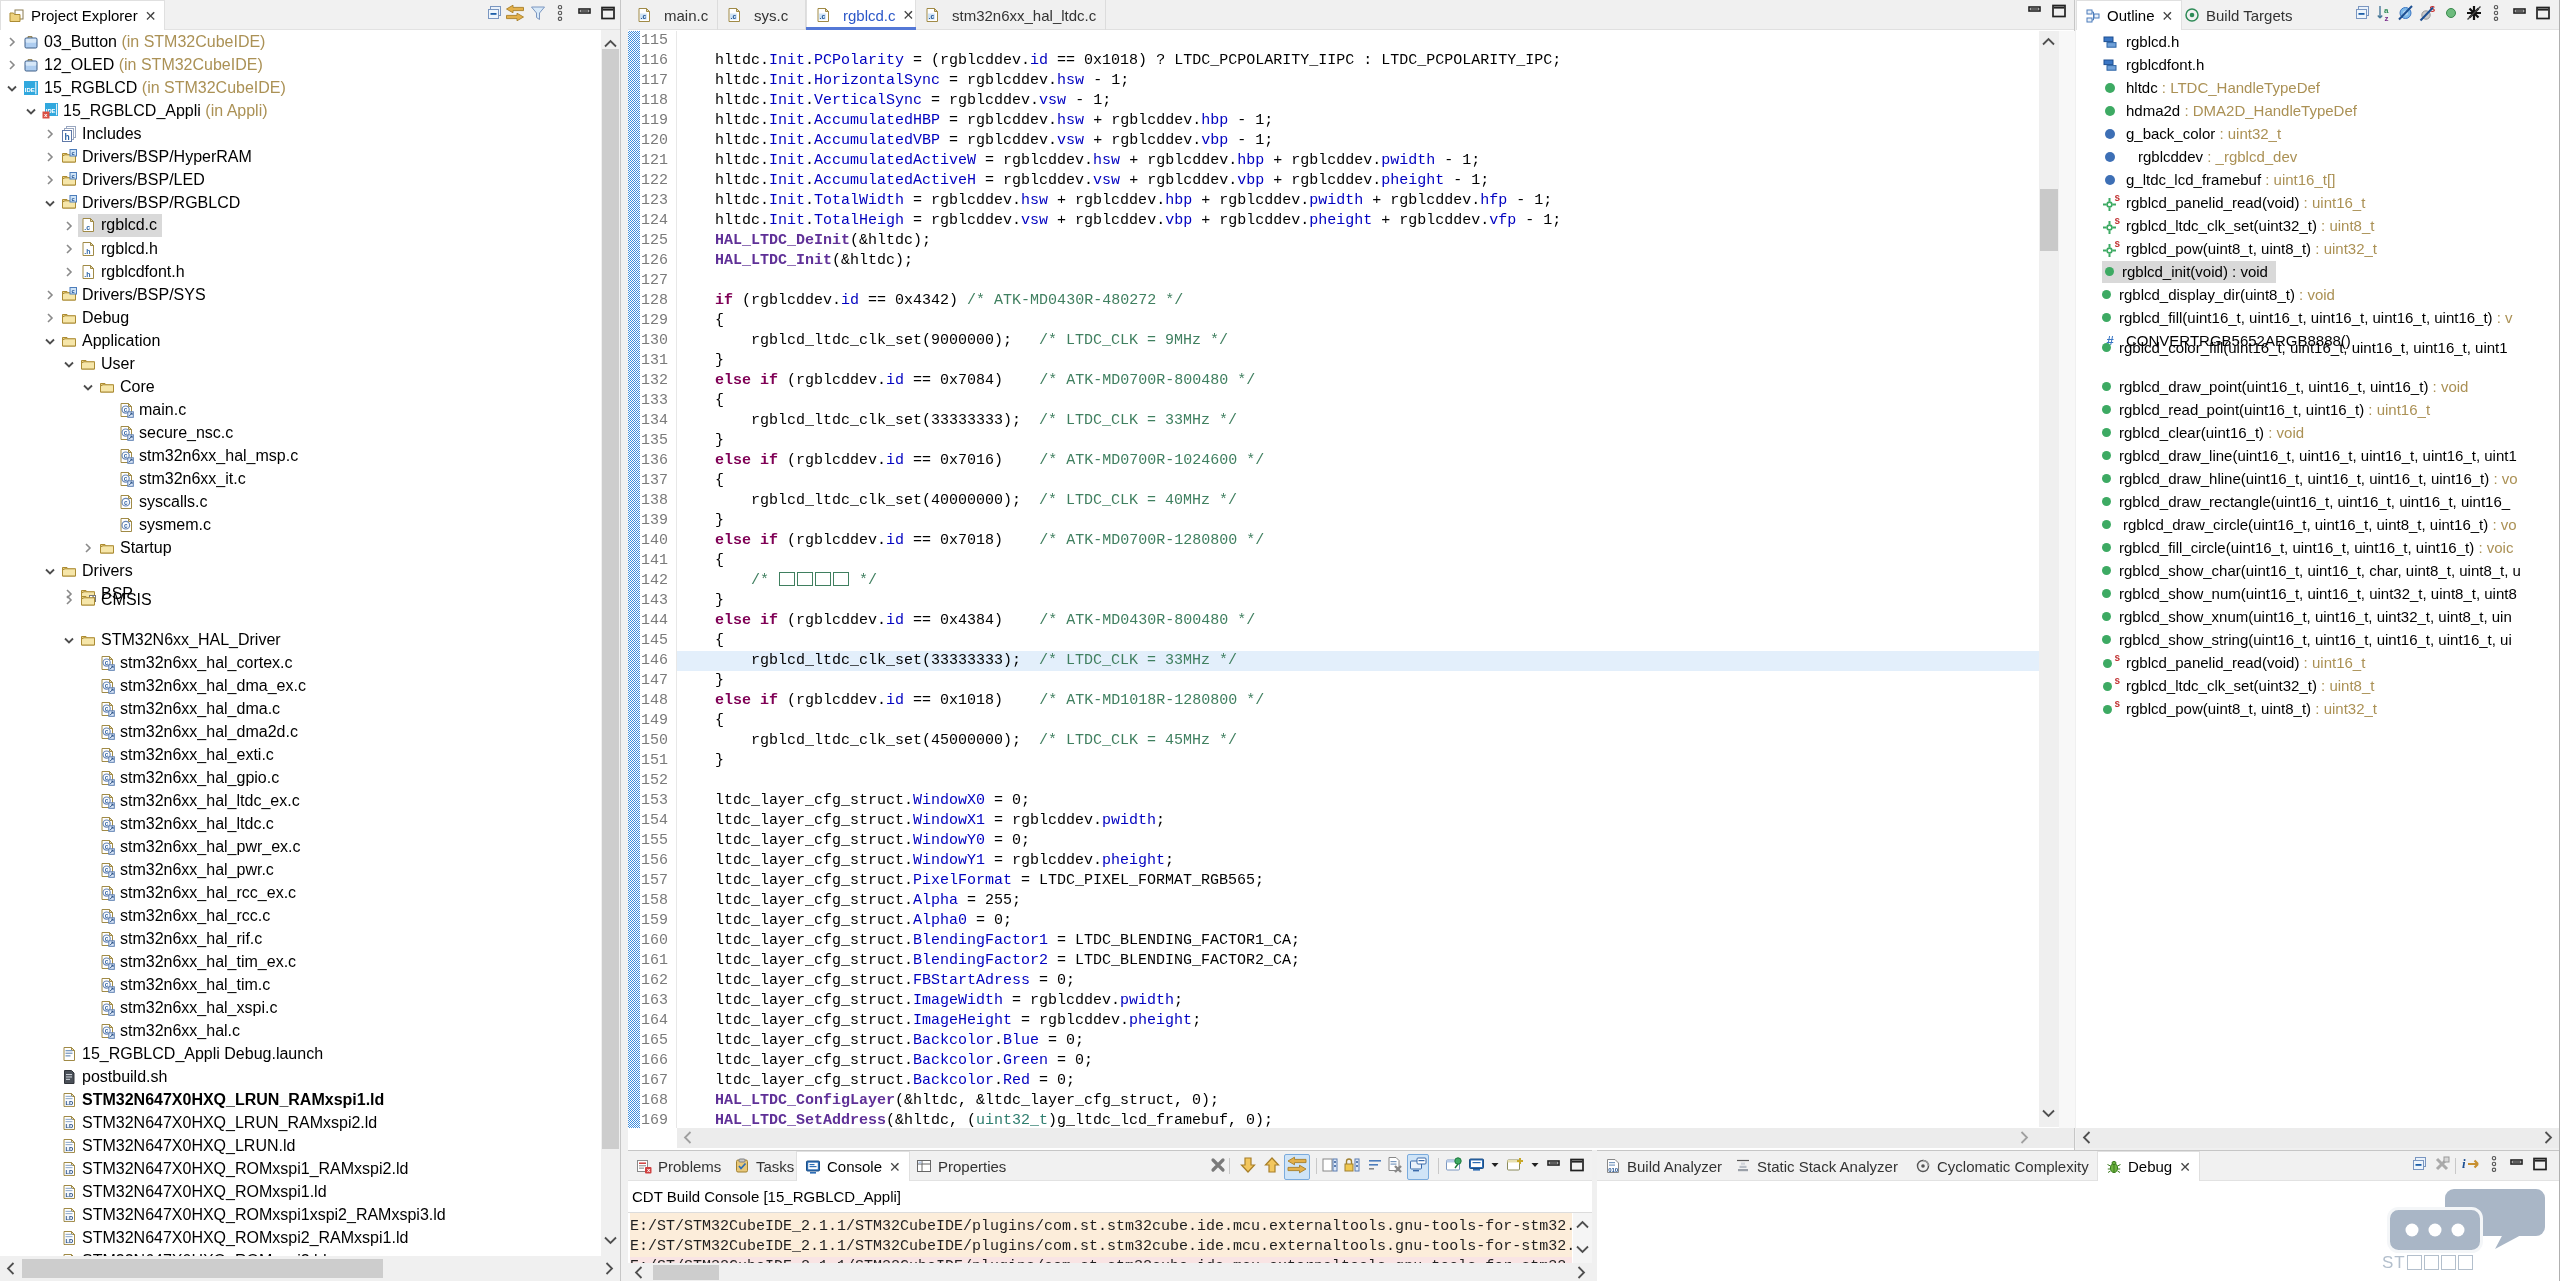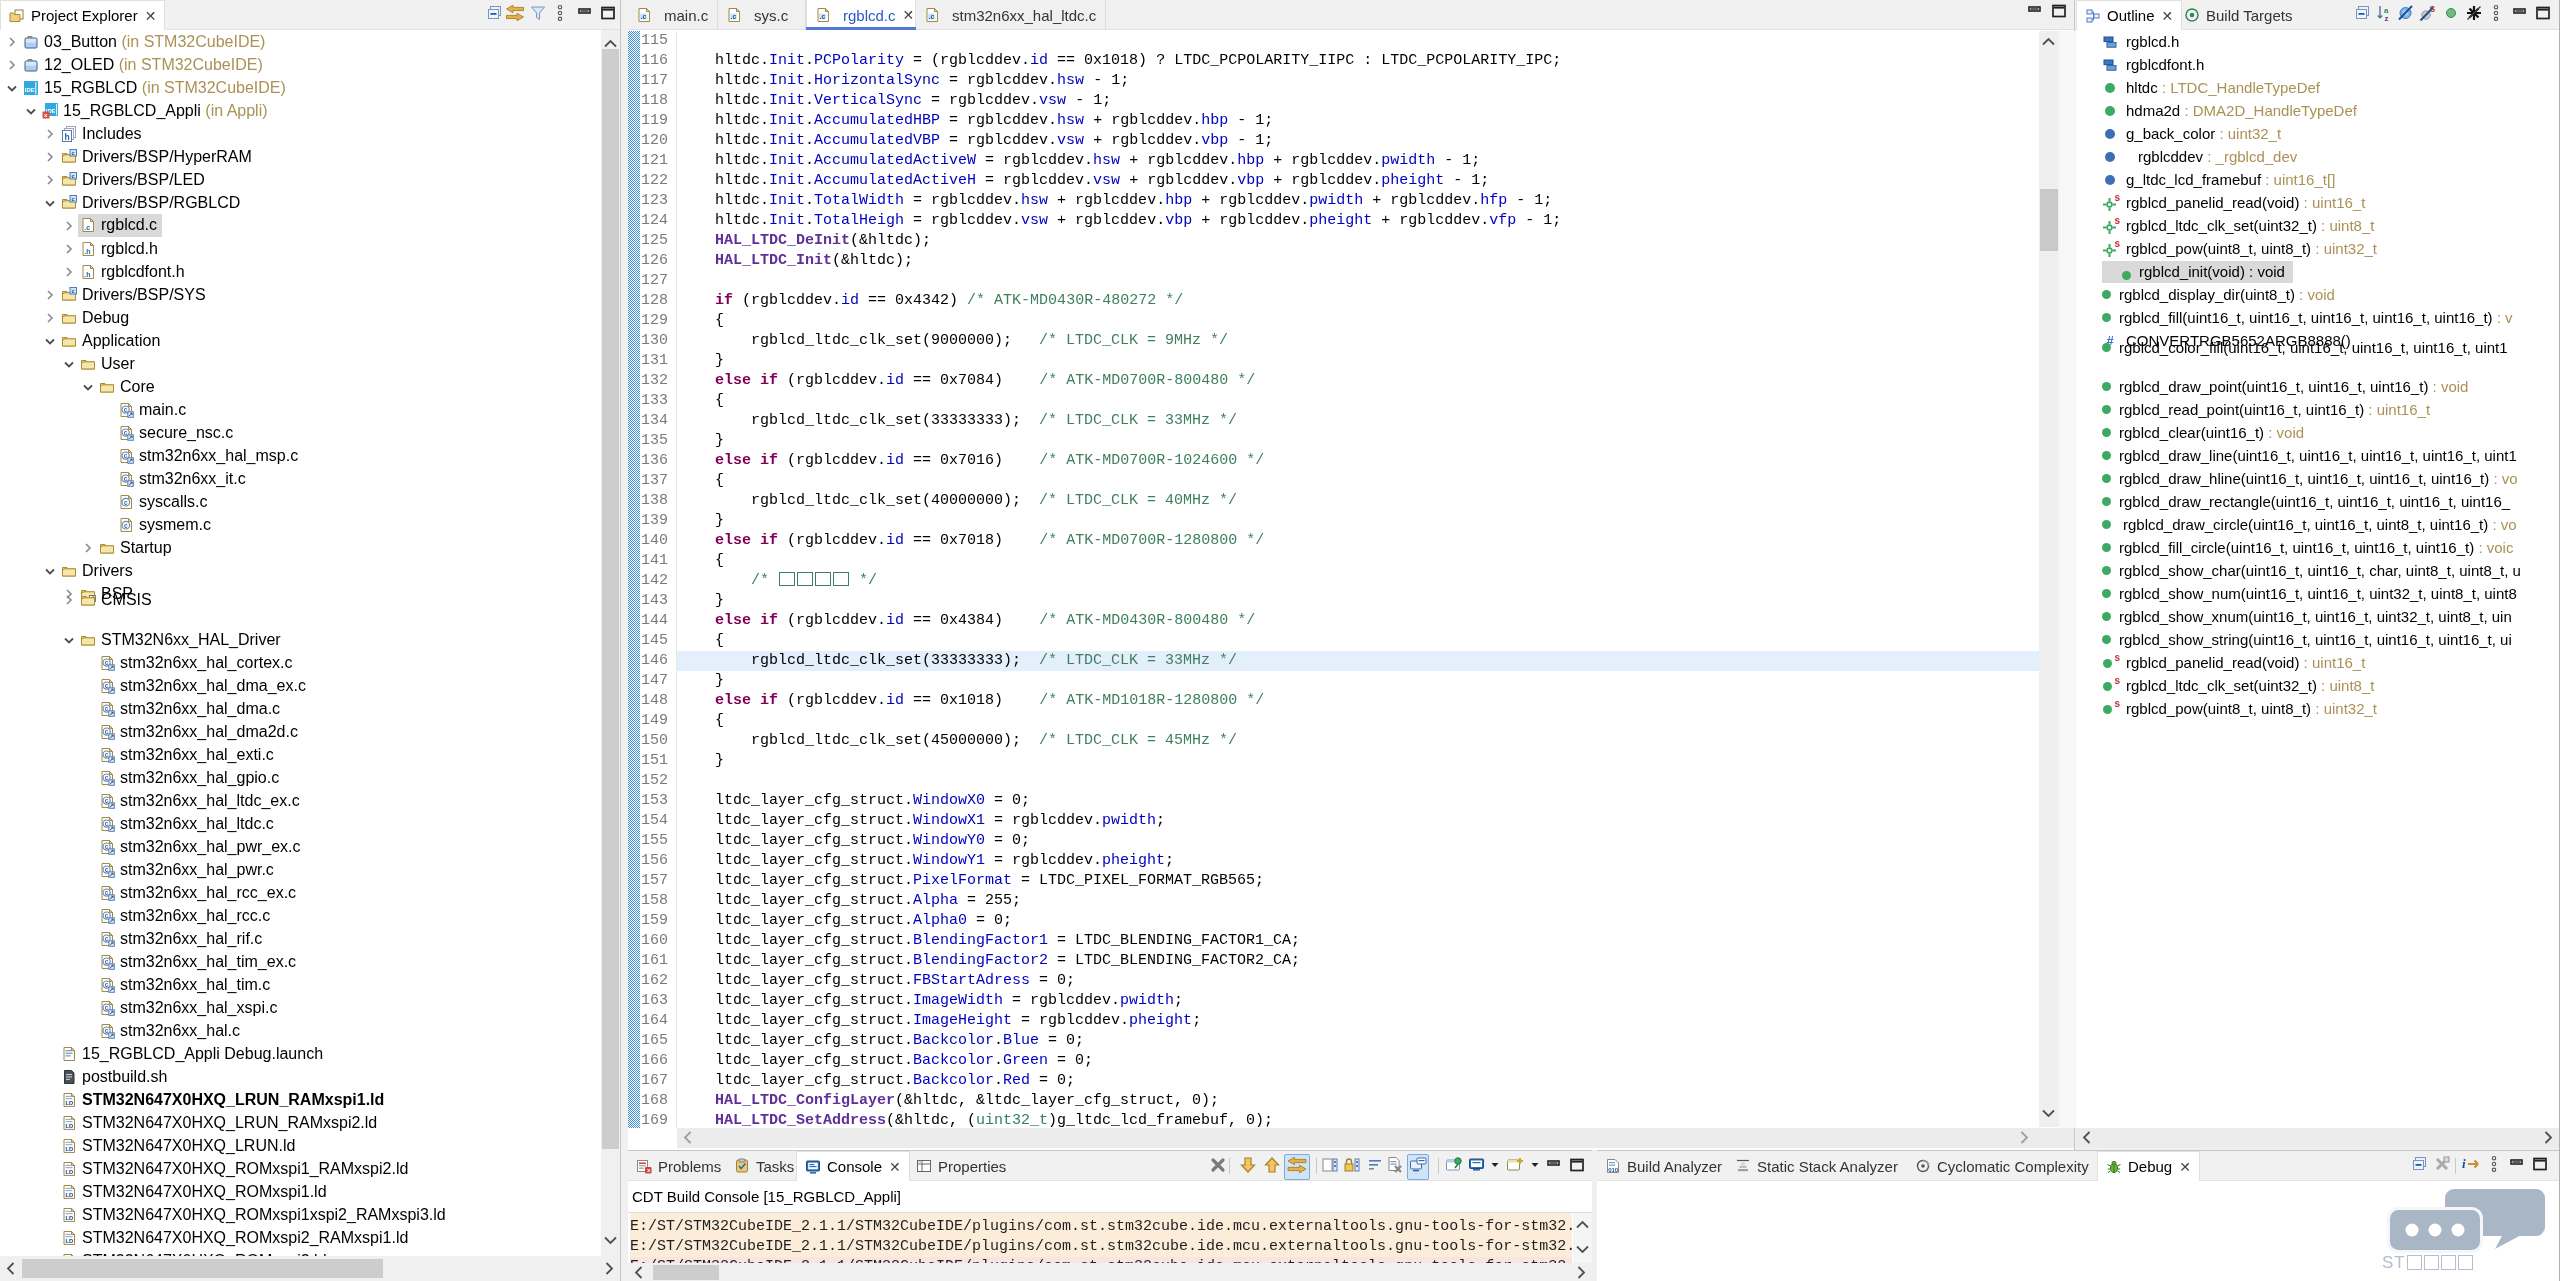--- a/index.html
+++ b/index.html
@@ -1143,21 +1143,21 @@
           </g>
           <circle cx="7.5" cy="7.5" r="2.4" fill="none" stroke="#3daa63" stroke-width="1.6"></circle>
         </svg>
         <span class="ssup">s</span>
       </span>
       <span style="margin-left:8px">rgblcd_pow(uint8_t, uint8_t)</span>
       <span class="otyp">&nbsp;: uint32_t</span>
     </div>
 <div class="orow" style="left:0;top:260px;width:482px;overflow:hidden">
       <span style="width:26px"></span>
-      <span class="seltxt" style="display:inline-flex;align-items:flex-end;padding:2px 8px 3px 20px">
+      <span class="seltxt" style="display:inline-flex;align-items:center;padding:2px 8px 3px 3px">
         <span class="odot2" style="background:#3daa63"></span>
         <span style="margin-left:8px">rgblcd_init(void) : void</span>
       </span>
     </div>
 <div class="orow" style="left:0;top:283px;width:482px;overflow:hidden">
       <span style="width:26px"></span>
       <span class="odot2" style="background:#3daa63"></span>
       <span style="margin-left:8px">rgblcd_display_dir(uint8_t)</span>
       <span class="otyp">&nbsp;: void</span>
     </div>

